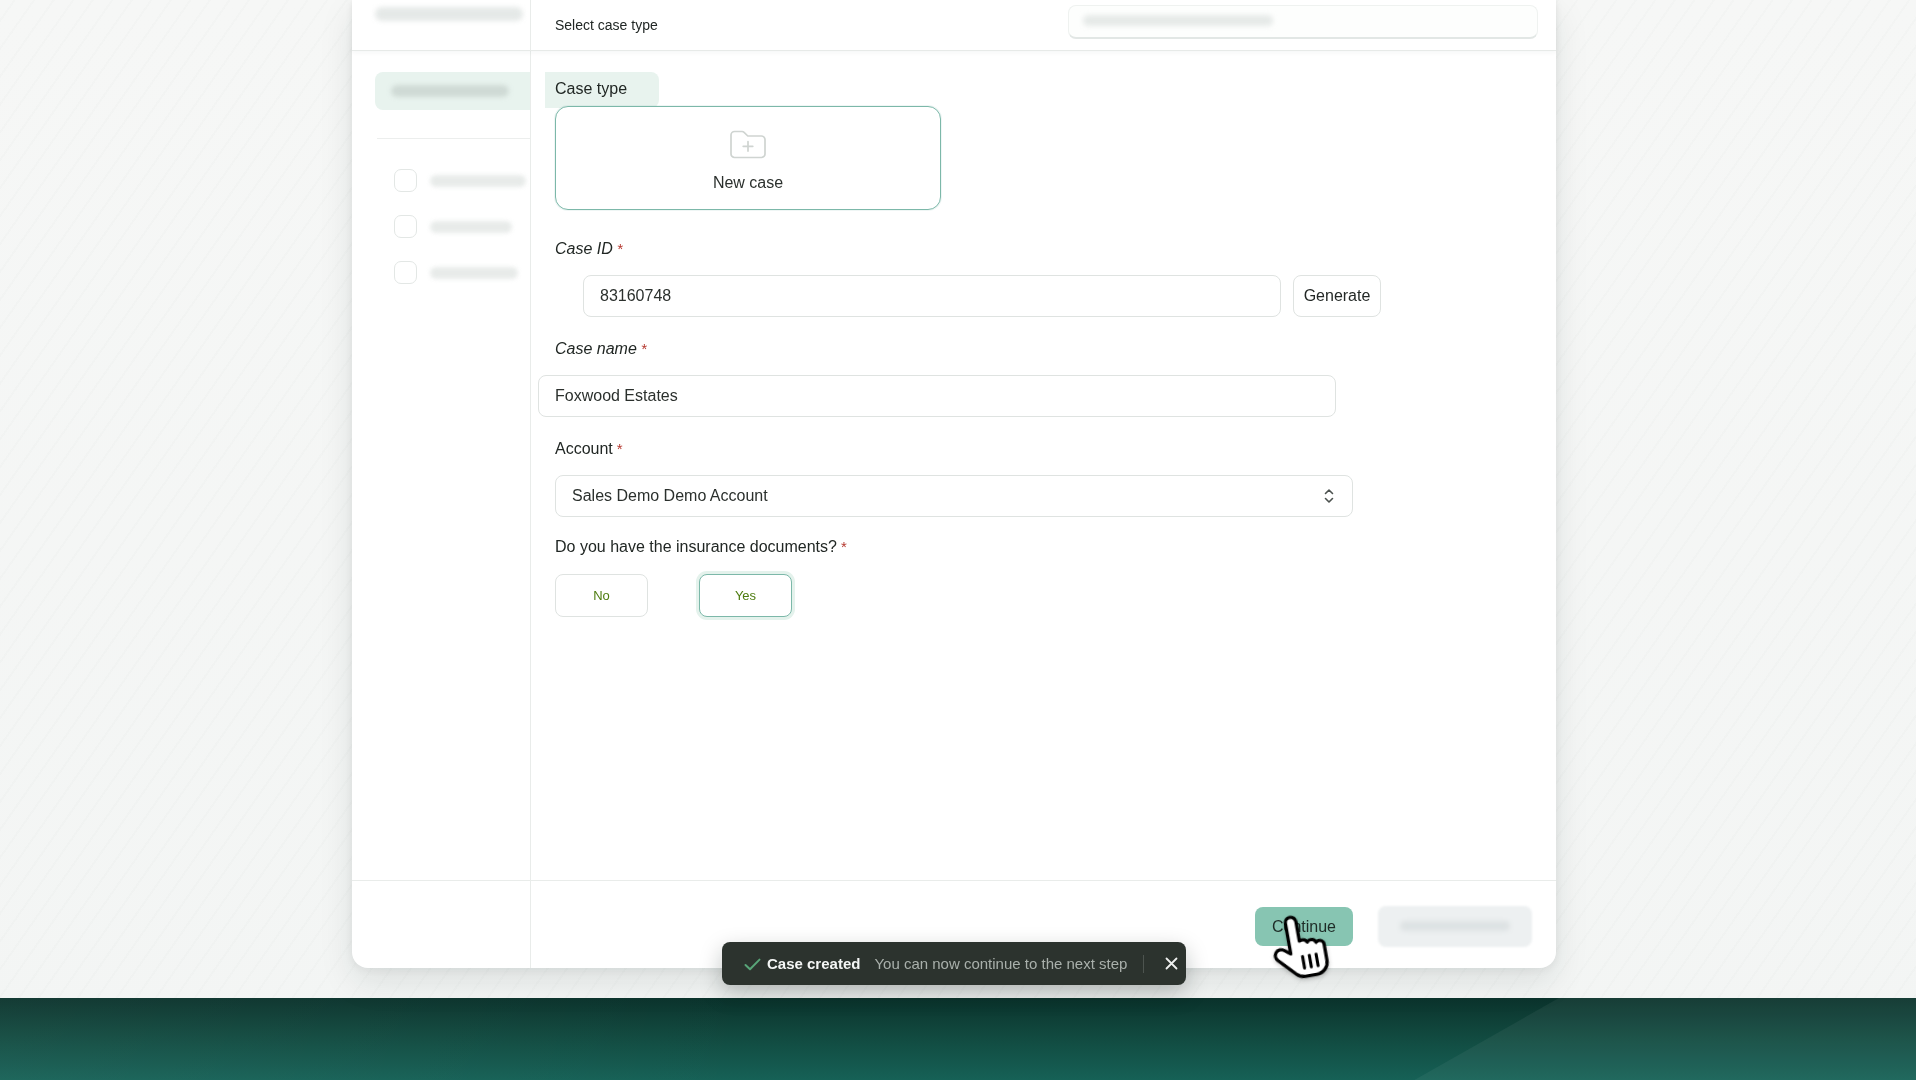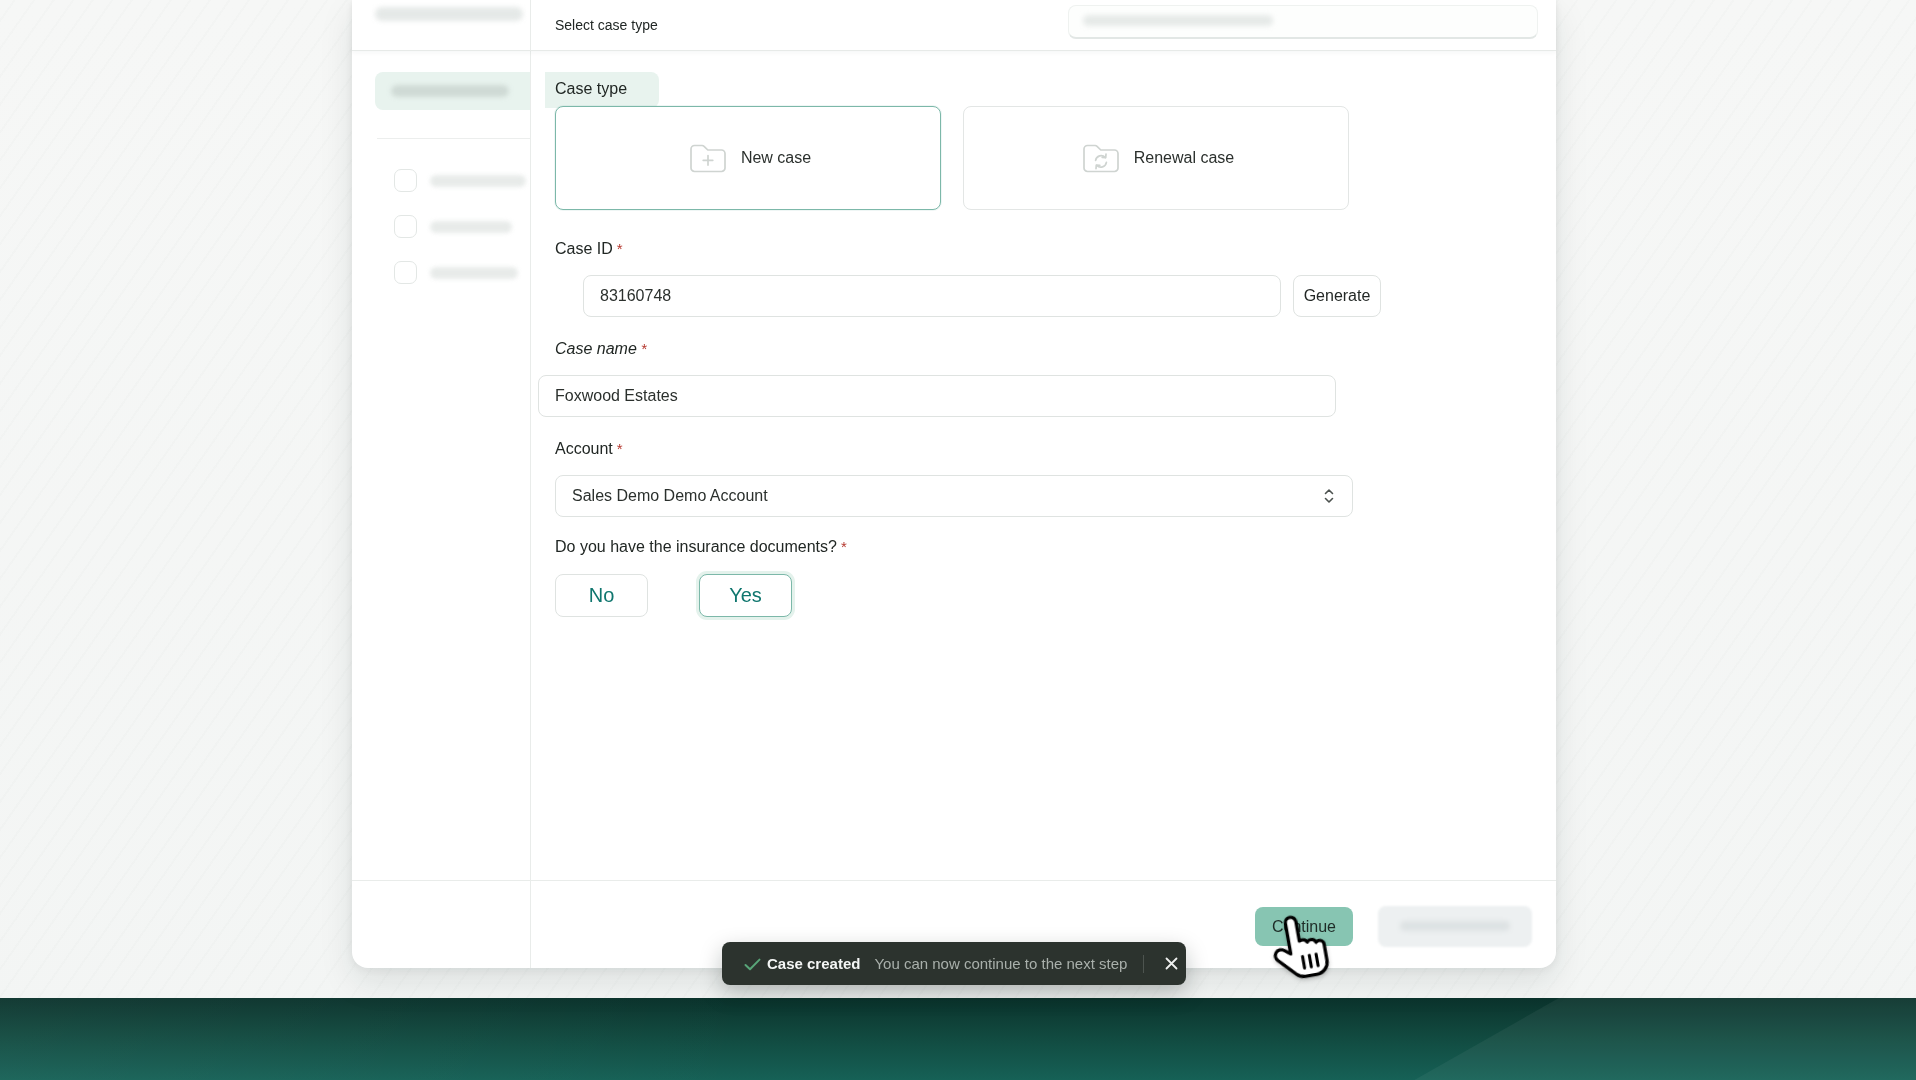--- a/index.html
+++ b/index.html
@@ -52,22 +52,22 @@
 
   
   .content{position:absolute;left:178px;top:50px;width:894px;height:830px;}
   .label-highlight{position:absolute;left:15px;top:22px;width:114px;height:36px;
     background:#e8f3ee;border-radius:0 8px 8px 0;}
   .field-label{font-size:16px;color:#212724;font-weight:500;}
   .case-type-label{position:absolute;left:25px;top:30px;}
   .req{color:#b5382f;margin-left:4px;font-size:15px;}
 
   .cards{position:absolute;left:25px;top:56px;width:798px;display:flex;gap:22px;}
-  .type-card{width:386px;height:104px;border:1px solid #e3e6e5;border-radius:8px;background:#fff;
-    display:flex;flex-direction:row;align-items:center;justify-content:center;gap:10px;
+  .type-card{width:386px;height:104px;border:1px solid #e3e6e5;border-radius:13px;background:#fff;
+    display:flex;flex-direction:column;align-items:center;justify-content:center;gap:10px;
     box-sizing:border-box;cursor:pointer;}
   .type-card.selected{border:1.5px solid #7cb8a9;box-shadow:0 0 0 1px rgba(124,184,169,0.12);}
   .type-card .card-label{font-size:16px;color:#2b302d;}
   .card-icon{width:46px;height:40px;}
   .card-icon svg{display:block;}
 
   
   .field-row{position:absolute;left:25px;width:798px;}
   .lbl-case-id{top:190px;}
   .input-row-case-id{top:225px;height:42px;display:flex;gap:12px;}
@@ -77,21 +77,21 @@
   .btn-generate{box-sizing:border-box;width:88px;height:42px;border:1px solid #dfe3e1;border-radius:8px;
     background:#fff;font-size:16px;color:#23282 6;color:#232826;display:flex;align-items:center;justify-content:center;cursor:pointer;}
   .lbl-case-name{top:290px;}
   .input-case-name{position:absolute;left:8px;top:325px;width:798px;}
   .lbl-account{top:390px;}
   .select-account{position:absolute;left:25px;top:425px;width:798px;justify-content:space-between;cursor:pointer;}
   .select-chevron{width:14px;height:20px;flex:0 0 auto;}
   .lbl-insurance{top:488px;}
   .seg-row{position:absolute;left:25px;top:524px;display:flex;gap:13px;}
   .seg-btn{box-sizing:border-box;width:93px;height:43px;border:1px solid #dfe3e1;border-radius:8px;
-    background:#fff;font-size:20px;color:#0f766e;display:flex;align-items:center;justify-content:center;cursor:pointer;}
+    background:#fff;font-size:13px;color:#4d7c0f;display:flex;align-items:center;justify-content:center;cursor:pointer;}
   .seg-btn.selected{border:1.5px solid #7cb8a9;box-shadow:0 0 0 3px #e4f2ec;margin-left:38px;}
 
   
   .modal-footer{position:absolute;left:0;top:880px;width:1204px;height:88px;border-top:1px solid #e9ecea;}
   .btn-continue{position:absolute;left:903px;top:26px;width:98px;height:39px;border:none;
     background:#87c5b2;border-radius:8px;font-size:16px;font-weight:500;color:#1e2c27;
     font-family:inherit;cursor:pointer;}
   .btn-faded{position:absolute;left:1026px;top:25px;width:154px;height:41px;background:#edf0f1;
     border-radius:8px;filter:blur(1px);}
   .btn-faded .blob{position:absolute;left:22px;top:15px;width:110px;height:10px;background:#dde2e3;
@@ -162,35 +162,23 @@
       <div class="cards">
         <div class="type-card selected">
           <span class="card-icon">
             <svg width="46" height="40" viewBox="0 0 46 40" fill="none" stroke="#cfd4d1" stroke-width="1.7" stroke-linecap="round" stroke-linejoin="round">
               <path d="M6 11v19a3.5 3.5 0 0 0 3.5 3.5h27A3.5 3.5 0 0 0 40 30V15.5A3.5 3.5 0 0 0 36.5 12H22.8l-4-3.8a2.4 2.4 0 0 0-1.6-.7H9.5A3.5 3.5 0 0 0 6 11Z"></path>
               <path d="M23 17.5v9.6M18.2 22.3h9.6"></path>
             </svg>
           </span>
           <span class="card-label">New case</span>
         </div>
-        <div class="type-card">
-          <span class="card-icon">
-            <svg width="46" height="40" viewBox="0 0 46 40" fill="none" stroke="#cfd4d1" stroke-width="1.7" stroke-linecap="round" stroke-linejoin="round">
-              <path d="M6 11v19a3.5 3.5 0 0 0 3.5 3.5h27A3.5 3.5 0 0 0 40 30V15.5A3.5 3.5 0 0 0 36.5 12H22.8l-4-3.8a2.4 2.4 0 0 0-1.6-.7H9.5A3.5 3.5 0 0 0 6 11Z"></path>
-              <path d="M17.6 22.4a5.6 5.6 0 0 1 9.7-2.9"></path>
-              <path d="M28 16.2l-.3 3.5-3.5-.3"></path>
-              <path d="M28.4 24.4a5.6 5.6 0 0 1-9.7 2.9"></path>
-              <path d="M18 30.6l.3-3.5 3.5.3"></path>
-            </svg>
-          </span>
-          <span class="card-label">Renewal case</span>
-        </div>
-      </div>
-
-      <div class="field-row field-label lbl-case-id" style="position:absolute;">
+      </div>
+
+      <div class="field-row field-label lbl-case-id" style="position:absolute;font-style:italic;">
         <span>Case ID</span><span class="req">*</span>
       </div>
       <div class="field-row input-row-case-id" style="position:absolute;padding-left:28px;">
         <div class="text-input input-case-id">
           <span>83160748</span>
         </div>
         <button class="btn-generate">Generate</button>
       </div>
 
       <div class="field-row field-label lbl-case-name" style="position:absolute;font-style:italic;">

